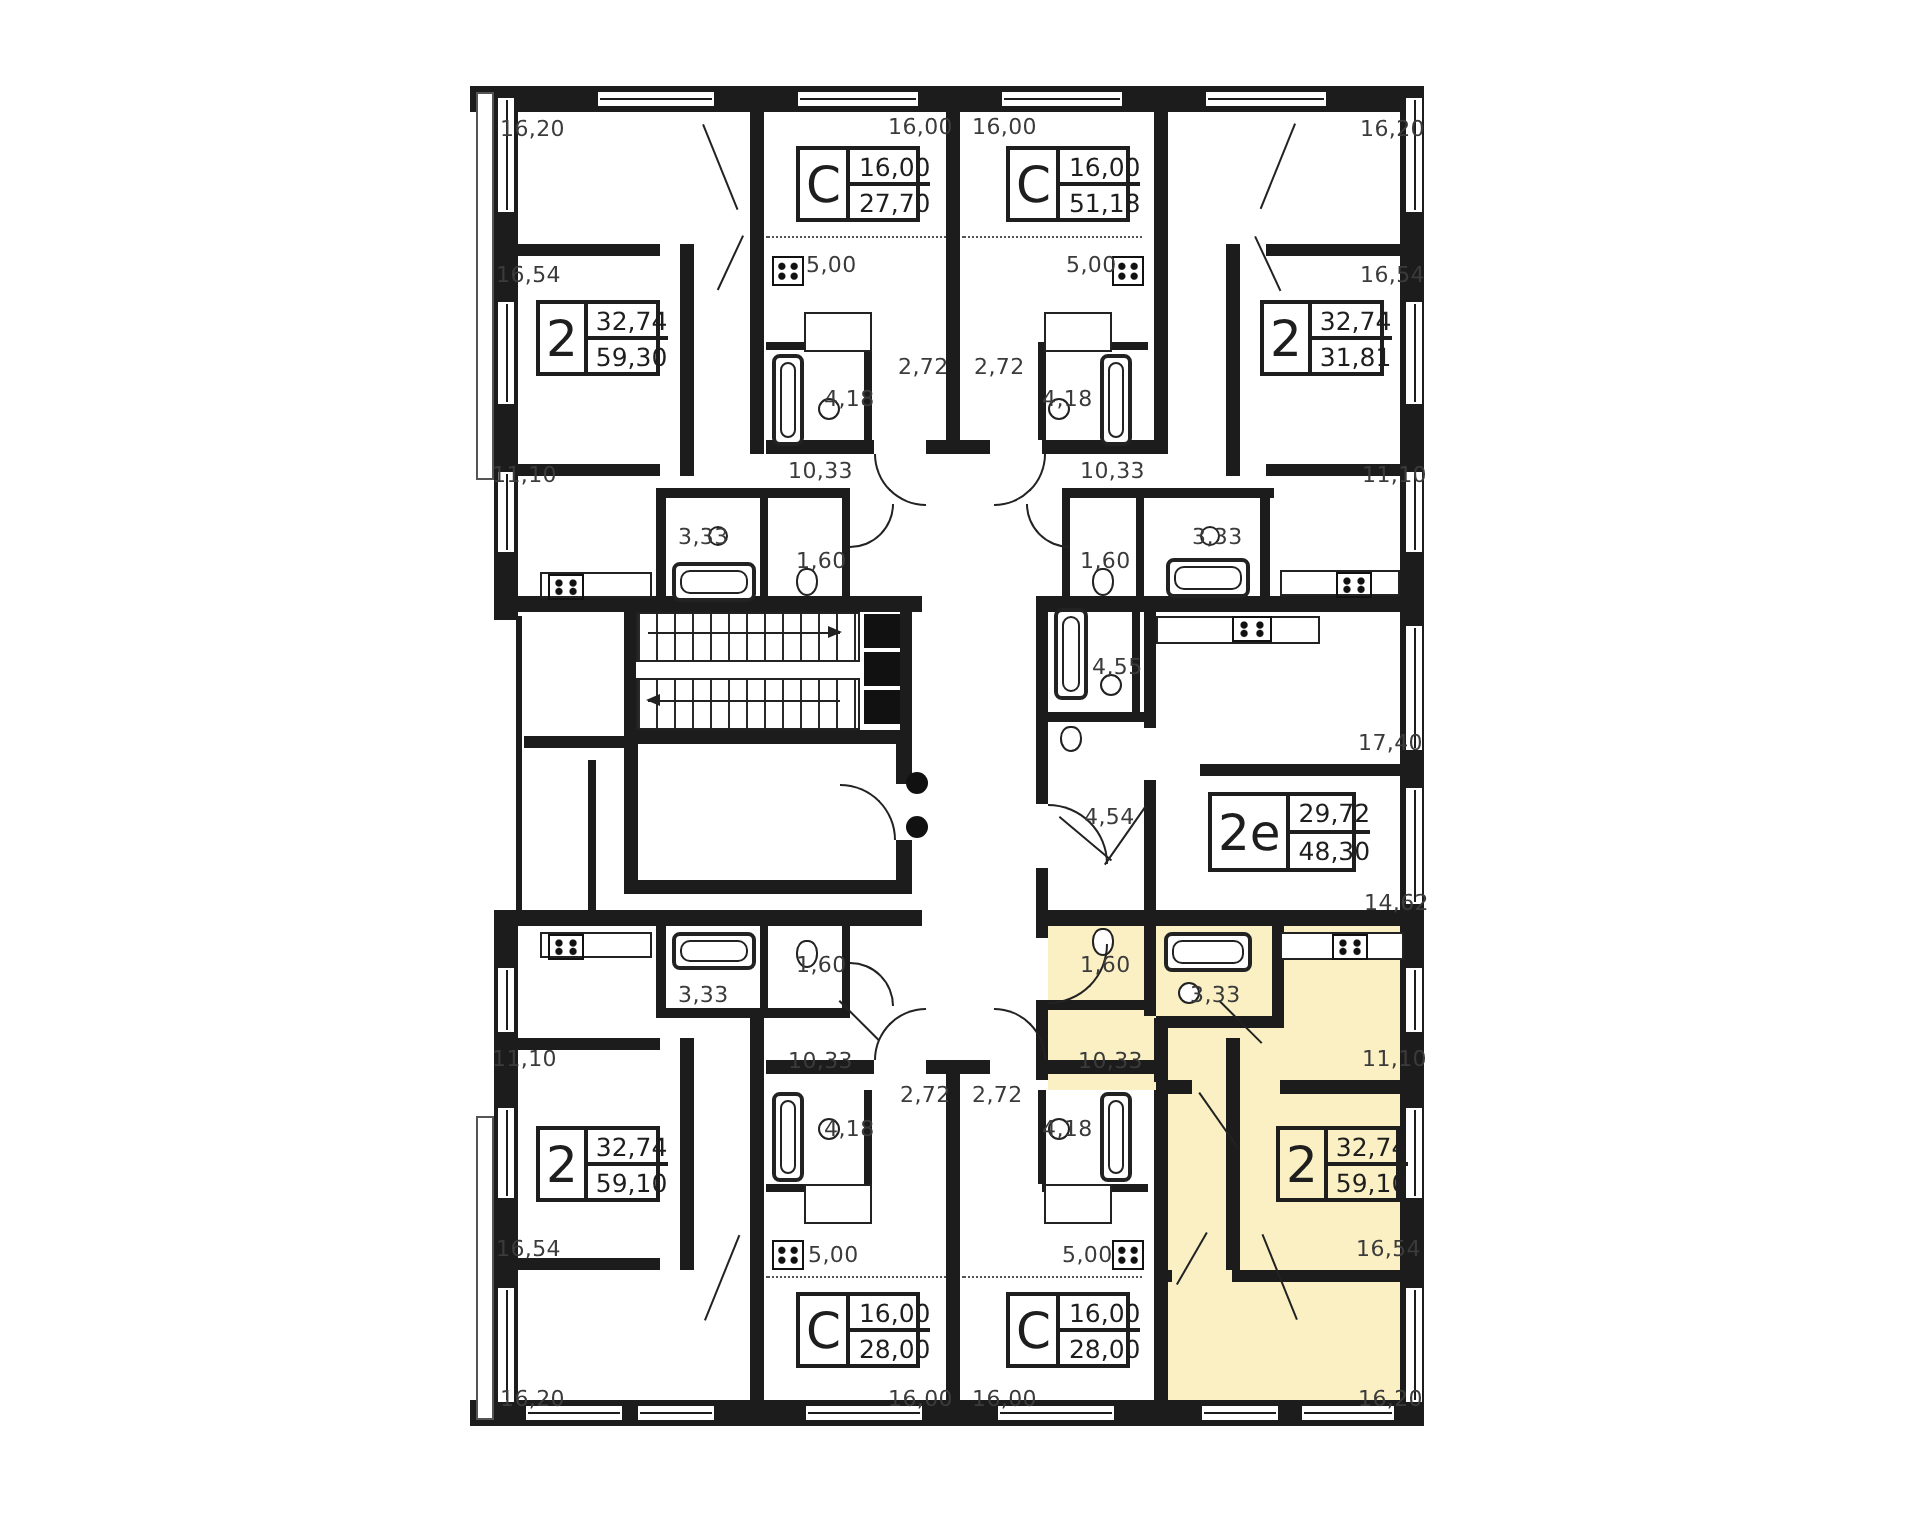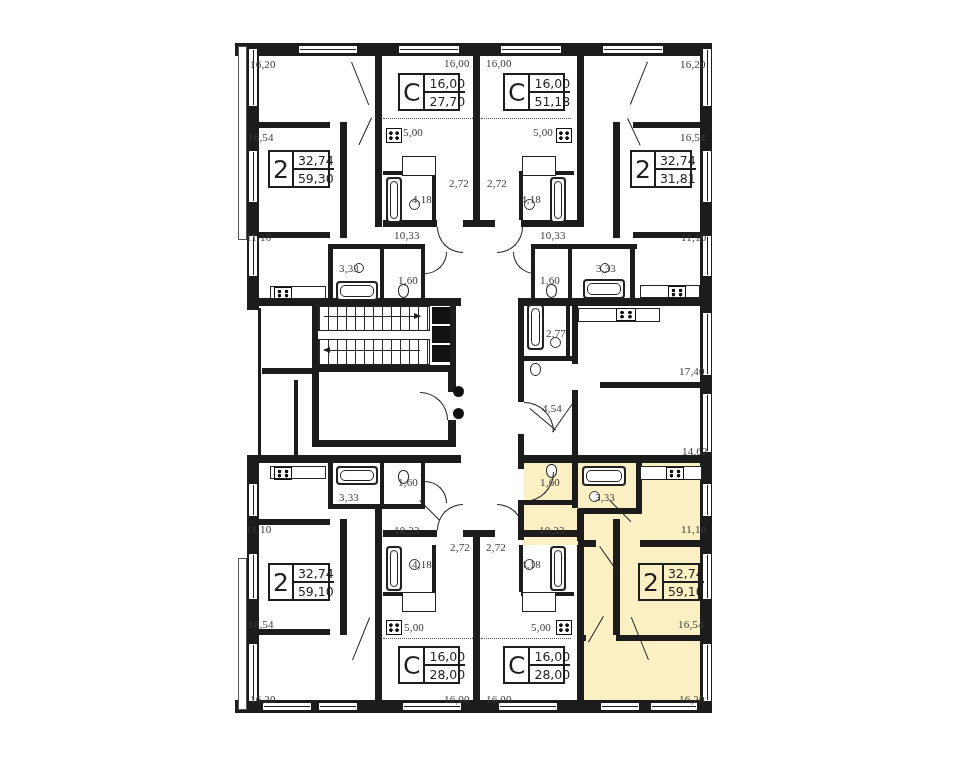--- a/index.html
+++ b/index.html
@@ -4,21 +4,21 @@
 <style>
   html,body{margin:0;padding:0;background:#ffffff;}
   #stage{position:relative;width:960px;height:768px;background:#ffffff;overflow:hidden;
          font-family:"DejaVu Sans","Liberation Sans",sans-serif;}
   .abs{position:absolute;}
   .wall{position:absolute;background:#1c1c1c;}
   .win{position:absolute;background:#ffffff;border:1px solid #1c1c1c;box-sizing:border-box;}
   .winline{position:absolute;background:#1c1c1c;}
   .frame{position:absolute;background:#ffffff;border:1px solid #555;box-sizing:border-box;}
   .hl{position:absolute;background:#FAF0C3;}
-  .lbl{position:absolute;font-size:11px;color:#3b3b3b;white-space:nowrap;letter-spacing:0.2px;font-family:Liberation Serif, serif;}
+  .lbl{position:absolute;font-size:11px;color:#3b3b3b;white-space:nowrap;letter-spacing:0.2px;}
   .badge{position:absolute;display:flex;border:2px solid #1e1e1e;background:transparent;box-sizing:border-box;}
   .badge .bt{display:flex;align-items:center;justify-content:center;font-size:25px;color:#1e1e1e;
              border-right:2px solid #1e1e1e;box-sizing:border-box;padding:0 3px;line-height:1;}
   .badge .bv{display:flex;flex-direction:column;flex:1;}
   .badge .bv span{flex:1;display:flex;align-items:center;padding-left:4px;font-size:12.5px;color:#1e1e1e;box-sizing:border-box;}
   .badge .bv span:first-child{border-bottom:2px solid #1e1e1e;}
   .tub{position:absolute;border:2px solid #222;border-radius:4px;box-sizing:border-box;background:#fff;}
   .tub>div{position:absolute;inset:2px;border:1px solid #222;border-radius:5px;}
   .cnt{position:absolute;border:1px solid #222;background:#fff;box-sizing:border-box;}
   .stove{position:absolute;border:1px solid #111;box-sizing:border-box;background-image:
@@ -295,20 +295,27 @@
           <span>51,18</span>
         </div>
       </div>
       <div class="badge" style="left: 630px; top: 150px; width: 62px; height: 38px;">
         <div class="bt">2</div>
         <div class="bv">
           <span>32,74</span>
           <span>31,81</span>
         </div>
       </div>
+      <div class="badge" style="left: 604px; top: 396px; width: 74px; height: 40px;">
+        <div class="bt">2е</div>
+        <div class="bv">
+          <span>29,72</span>
+          <span>48,30</span>
+        </div>
+      </div>
       <div class="badge" style="left: 268px; top: 563px; width: 62px; height: 38px;">
         <div class="bt">2</div>
         <div class="bv">
           <span>32,74</span>
           <span>59,10</span>
         </div>
       </div>
       <div class="badge" style="left: 398px; top: 646px; width: 62px; height: 38px;">
         <div class="bt">С</div>
         <div class="bv">
@@ -343,21 +350,21 @@
       <div class="lbl" style="left: 412px; top: 193px;">4,18</div>
       <div class="lbl" style="left: 521px; top: 193px;">4,18</div>
       <div class="lbl" style="left: 246px; top: 231px;">11,10</div>
       <div class="lbl" style="left: 394px; top: 229px;">10,33</div>
       <div class="lbl" style="left: 540px; top: 229px;">10,33</div>
       <div class="lbl" style="left: 681px; top: 231px;">11,10</div>
       <div class="lbl" style="left: 339px; top: 262px;">3,33</div>
       <div class="lbl" style="left: 596px; top: 262px;">3,33</div>
       <div class="lbl" style="left: 398px; top: 274px;">1,60</div>
       <div class="lbl" style="left: 540px; top: 274px;">1,60</div>
-      <div class="lbl" style="left: 546px; top: 327px;">2,77</div>
+      <div class="lbl" style="left: 546px; top: 327px;">4,55</div>
       <div class="lbl" style="left: 679px; top: 365px;">17,40</div>
       <div class="lbl" style="left: 542px; top: 402px;">4,54</div>
       <div class="lbl" style="left: 682px; top: 445px;">14,62</div>
       <div class="lbl" style="left: 398px; top: 476px;">1,60</div>
       <div class="lbl" style="left: 540px; top: 476px;">1,60</div>
       <div class="lbl" style="left: 339px; top: 491px;">3,33</div>
       <div class="lbl" style="left: 595px; top: 491px;">3,33</div>
       <div class="lbl" style="left: 246px; top: 523px;">11,10</div>
       <div class="lbl" style="left: 394px; top: 524px;">10,33</div>
       <div class="lbl" style="left: 539px; top: 524px;">10,33</div>

